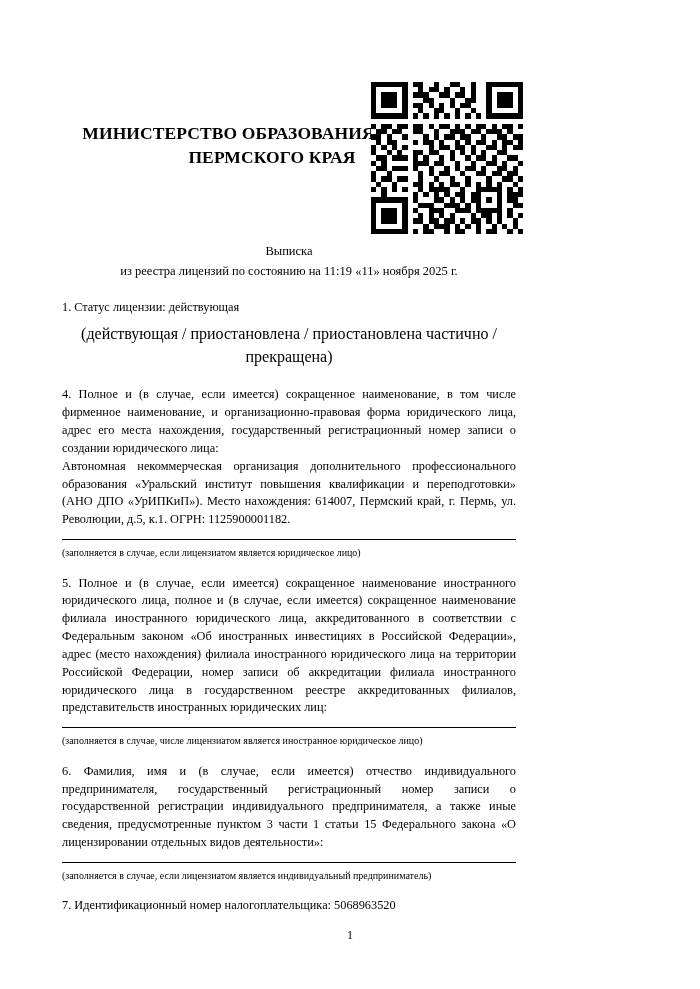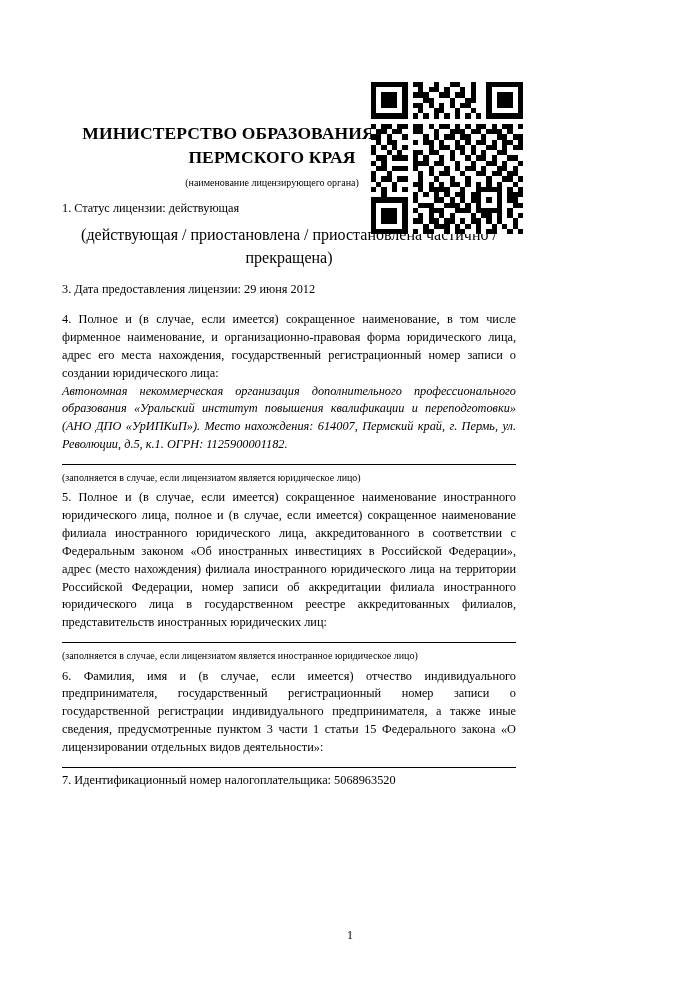--- a/index.html
+++ b/index.html
@@ -54,41 +54,41 @@
   
   .doc-title-block {
     margin-top: 72px;
     text-align: center;
     font-size: 12.5px;
     line-height: 1.6;
   }
 
   
   .item {
-    margin-top: 12px;
+    margin-top: 18px;
     font-size: 12.3px;
     line-height: 1.45;
     text-align: justify;
   }
   .item.justify-block {
     text-align: justify;
     text-align-last: left;
   }
   .item-sub {
     text-align: center;
     font-size: 16px;
     margin-top: 5px;
   }
   .rule {
     border: 0;
     border-top: 1px solid #000;
     margin: 10px 0 0 0;
     height: 0;
   }
-  .tight { margin-top: 4px; }
+  .tight { margin-top: 14px; }
   .p-sub-center {
     text-align: right;
     font-size: 10px;
     margin-top: 6px;
   }
 
   
   .page-number {
     position: absolute;
     bottom: 46px;
@@ -333,50 +333,51 @@
         <rect x="17" y="28" width="1" height="1"></rect>
           <rect x="22" y="28" width="2" height="1"></rect>
         <rect x="26" y="28" width="1" height="1"></rect>
           <rect x="28" y="28" width="1" height="1"></rect>
       </g>
     </svg>
   </div>
 
   <div class="header">
     <div class="org-title">МИНИСТЕРСТВО ОБРАЗОВАНИЯ И НАУКИ ПЕРМСКОГО КРАЯ</div>
-    <div class="org-subtitle">(наименование лицензирующего органа)</div>
-  </div>
-
+  </div>
+
+  <div class="doc-title-block">
+    <div>Выписка</div>
+    <div>из реестра лицензий по состоянию на 11:19 «11» ноября 2025 г.</div>
+  </div>
 
   <div class="item">
     <div>1. Статус лицензии: действующая</div>
     <div class="item-sub">(действующая / приостановлена / приостановлена частично / прекращена)</div>
   </div>
 
 
-  <div class="item">
-    <div>3. Дата предоставления лицензии: 29 июня 2012</div>
-  </div>
 
   <div class="item justify-block">
     <div>4. Полное и (в случае, если имеется) сокращенное наименование, в том числе фирменное наименование, и организационно-правовая форма юридического лица, адрес его места нахождения, государственный регистрационный номер записи о создании юридического лица:</div>
-    <div style="text-align:justify;text-align-last:left;font-style:italic;">Автономная некоммерческая организация дополнительного профессионального образования «Уральский институт повышения квалификации и переподготовки» (АНО ДПО «УрИПКиП»). Место нахождения: 614007, Пермский край, г. Пермь, ул. Революции, д.5, к.1. ОГРН: 1125900001182.</div>
+    <div style="text-align:justify;text-align-last:left;">Автономная некоммерческая организация дополнительного профессионального образования «Уральский институт повышения квалификации и переподготовки» (АНО ДПО «УрИПКиП»). Место нахождения: 614007, Пермский край, г. Пермь, ул. Революции, д.5, к.1. ОГРН: 1125900001182.</div>
     <hr class="rule">
     <div class="p-sub-center">(заполняется в случае, если лицензиатом является юридическое лицо)</div>
   </div>
 
   <div class="item justify-block tight">
     <div>5. Полное и (в случае, если имеется) сокращенное наименование иностранного юридического лица, полное и (в случае, если имеется) сокращенное наименование филиала иностранного юридического лица, аккредитованного в соответствии с Федеральным законом «Об иностранных инвестициях в Российской Федерации», адрес (место нахождения) филиала иностранного юридического лица на территории Российской Федерации, номер записи об аккредитации филиала иностранного юридического лица в государственном реестре аккредитованных филиалов, представительств иностранных юридических лиц:</div>
     <hr class="rule">
-    <div class="p-sub-center">(заполняется в случае, если лицензиатом является иностранное юридическое лицо)</div>
+    <div class="p-sub-center">(заполняется в случае, числе лицензиатом является иностранное юридическое лицо)</div>
   </div>
 
   <div class="item justify-block tight">
     <div>6. Фамилия, имя и (в случае, если имеется) отчество индивидуального предпринимателя, государственный регистрационный номер записи о государственной регистрации индивидуального предпринимателя, а также иные сведения, предусмотренные пунктом 3 части 1 статьи 15 Федерального закона «О лицензировании отдельных видов деятельности»:</div>
     <hr class="rule">
+    <div class="p-sub-center">(заполняется в случае, если лицензиатом является индивидуальный предприниматель)</div>
   </div>
 
   <div class="item tight">
     <div>7. Идентификационный номер налогоплательщика: 5068963520</div>
   </div>
 
   <div class="page-number">1</div>
 </div>
 
 </body></html>

